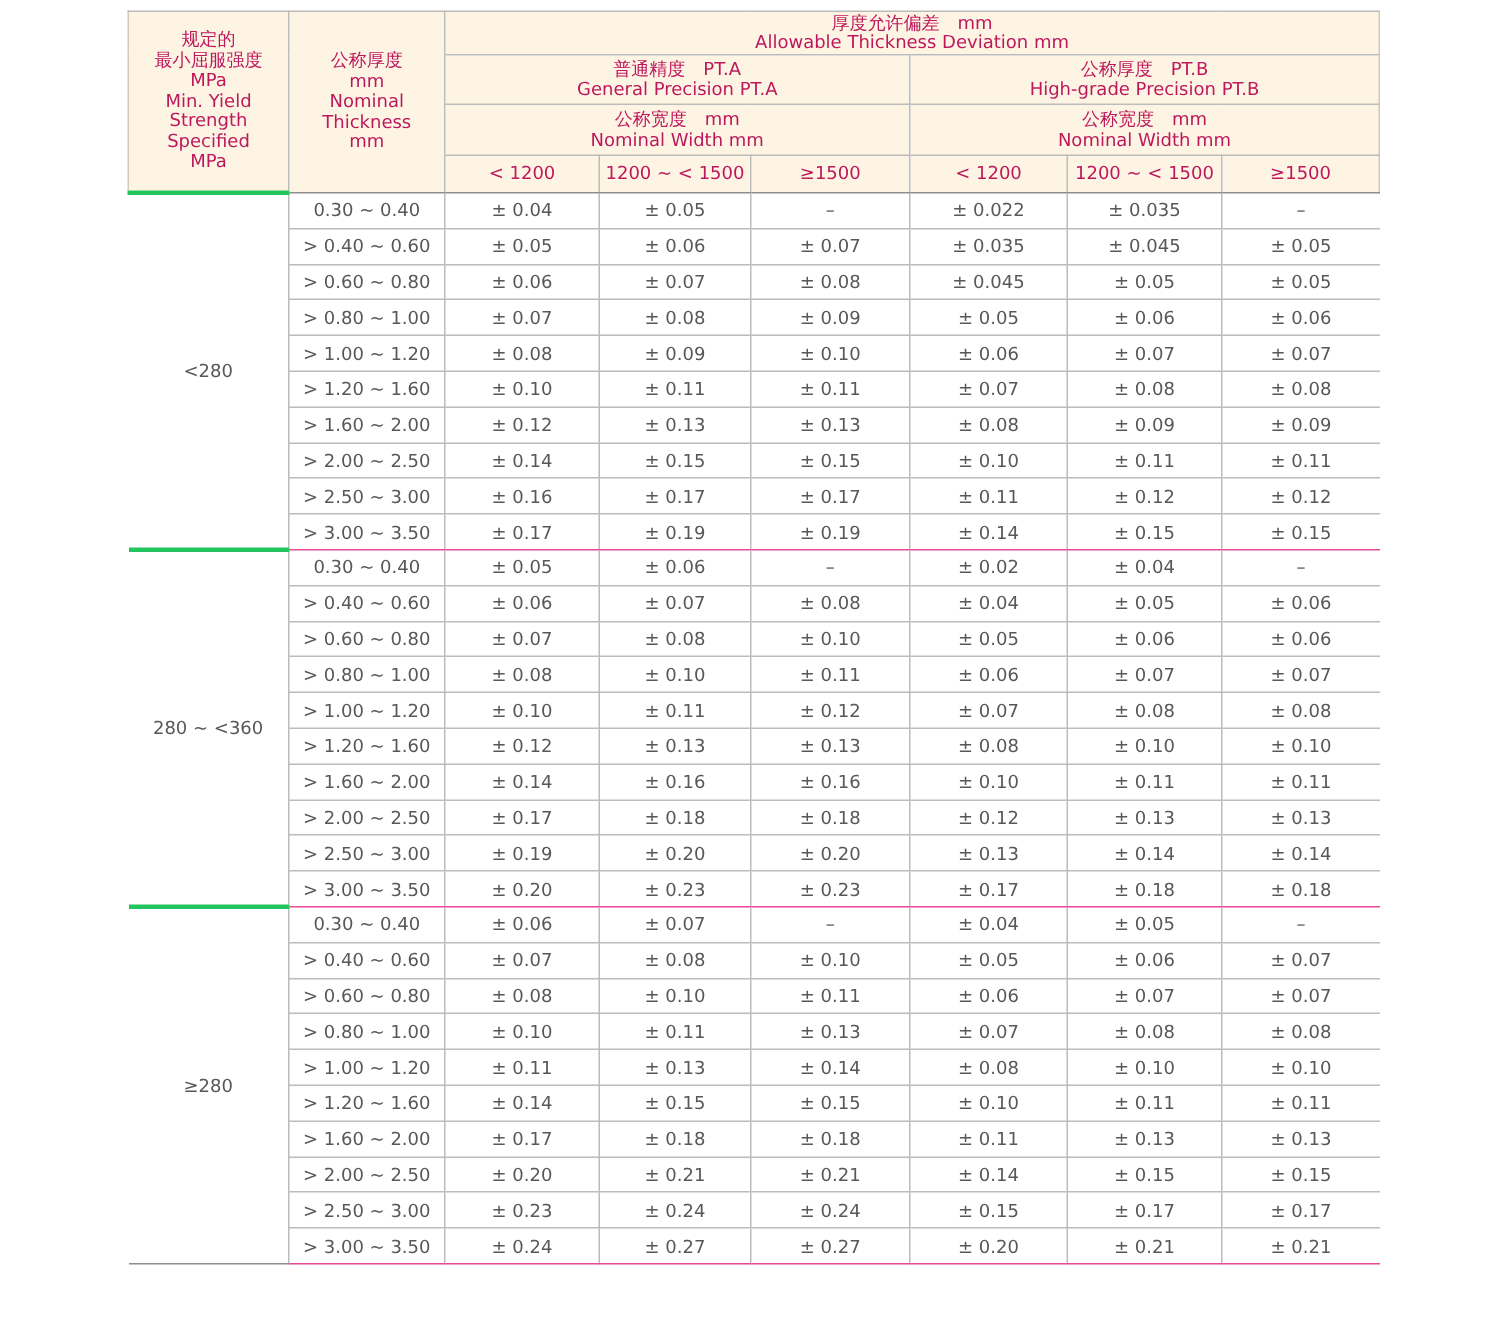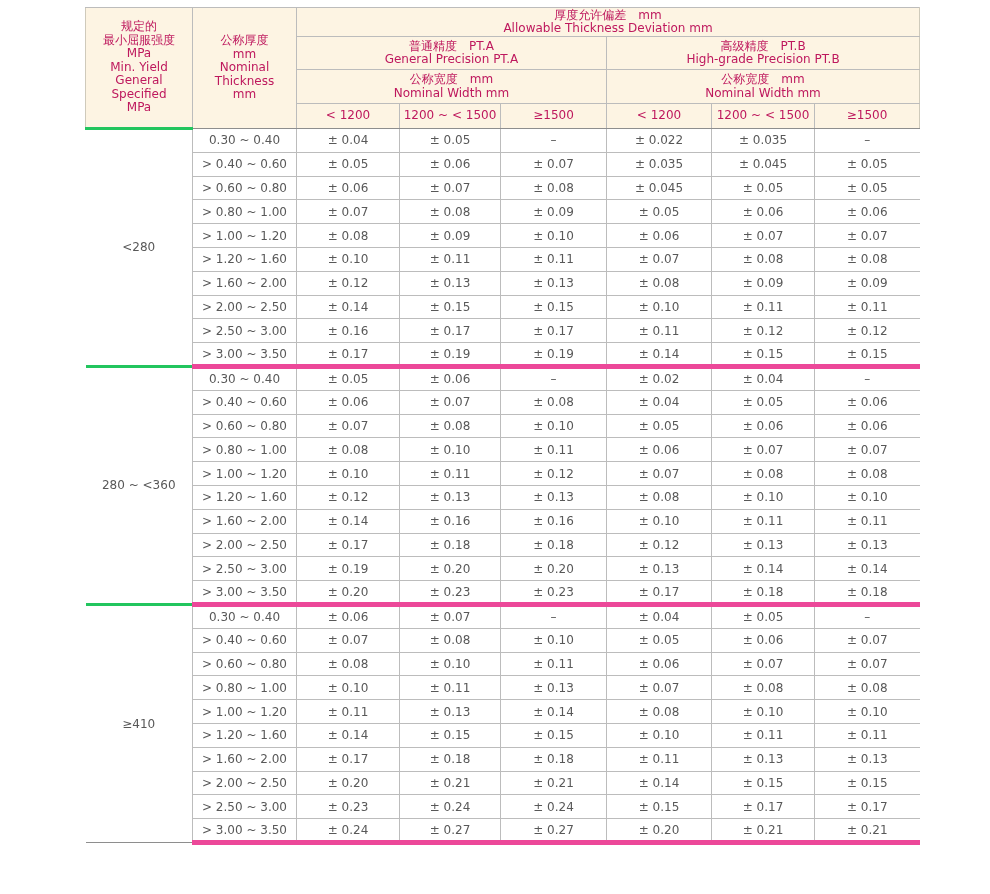--- a/index.html
+++ b/index.html
@@ -46,21 +46,21 @@
 
   
   .spec tbody tr { height: 23.8px; }
   .spec tbody td { color: #585858; background: #ffffff; }
   .spec td.yield-cell {
     border-left: none;
     border-top: 3px solid #22c55e;
     border-bottom: 1px solid #8e8e8e;
   }
   .spec tbody td:last-child { border-right: none; }
-  .spec tbody tr.group-end td { border-bottom: 5px solid #ec4899; }
+  .spec tbody tr.group-end td { border-bottom: 1px solid #ec4899; }
 </style>
 </head>
 <body>
 
 <div class="page">
   <table class="spec">
     <colgroup>
       <col style="width:107px">
         <col style="width:104px">
         <col style="width:103px">
@@ -69,35 +69,35 @@
         <col style="width:105px">
         <col style="width:103px">
         <col style="width:105px">
     </colgroup>
     <thead>
       <tr class="r1">
         <th rowspan="4" class="corner yield-head">规定的
 最小屈服强度
 MPa
 Min. Yield
-General
+Strength
 Specified
 MPa</th>
         <th rowspan="4" class="corner">公称厚度
 mm
 Nominal
 Thickness
 mm</th>
         <th colspan="6" class="edge-right">厚度允许偏差　mm
 Allowable Thickness Deviation mm</th>
       </tr>
       <tr class="r2">
         <th colspan="3">普通精度　PT.A
 General Precision PT.A</th>
-        <th colspan="3" class="edge-right">高级精度　PT.B
+        <th colspan="3" class="edge-right">公称厚度　PT.B
 High-grade Precision PT.B</th>
       </tr>
       <tr class="r3">
         <th colspan="3">公称宽度　mm
 Nominal Width mm</th>
         <th colspan="3" class="edge-right">公称宽度　mm
 Nominal Width mm</th>
       </tr>
       <tr class="r4">
         <th>&lt; 1200</th>
@@ -285,21 +285,21 @@
         <tr class="group-end">
           <td class="thickness-cell">&gt; 3.00 ~ 3.50</td>
           <td class="value-cell">± 0.20</td>
           <td class="value-cell">± 0.23</td>
           <td class="value-cell">± 0.23</td>
           <td class="value-cell">± 0.17</td>
           <td class="value-cell">± 0.18</td>
           <td class="value-cell">± 0.18</td>
         </tr>
         <tr>
-          <td rowspan="10" class="yield-cell">≥410</td>
+          <td rowspan="10" class="yield-cell">≥280</td>
           <td class="thickness-cell">0.30 ~ 0.40</td>
           <td class="value-cell">± 0.06</td>
           <td class="value-cell">± 0.07</td>
           <td class="value-cell">–</td>
           <td class="value-cell">± 0.04</td>
           <td class="value-cell">± 0.05</td>
           <td class="value-cell">–</td>
         </tr>
         <tr>
           <td class="thickness-cell">&gt; 0.40 ~ 0.60</td>

